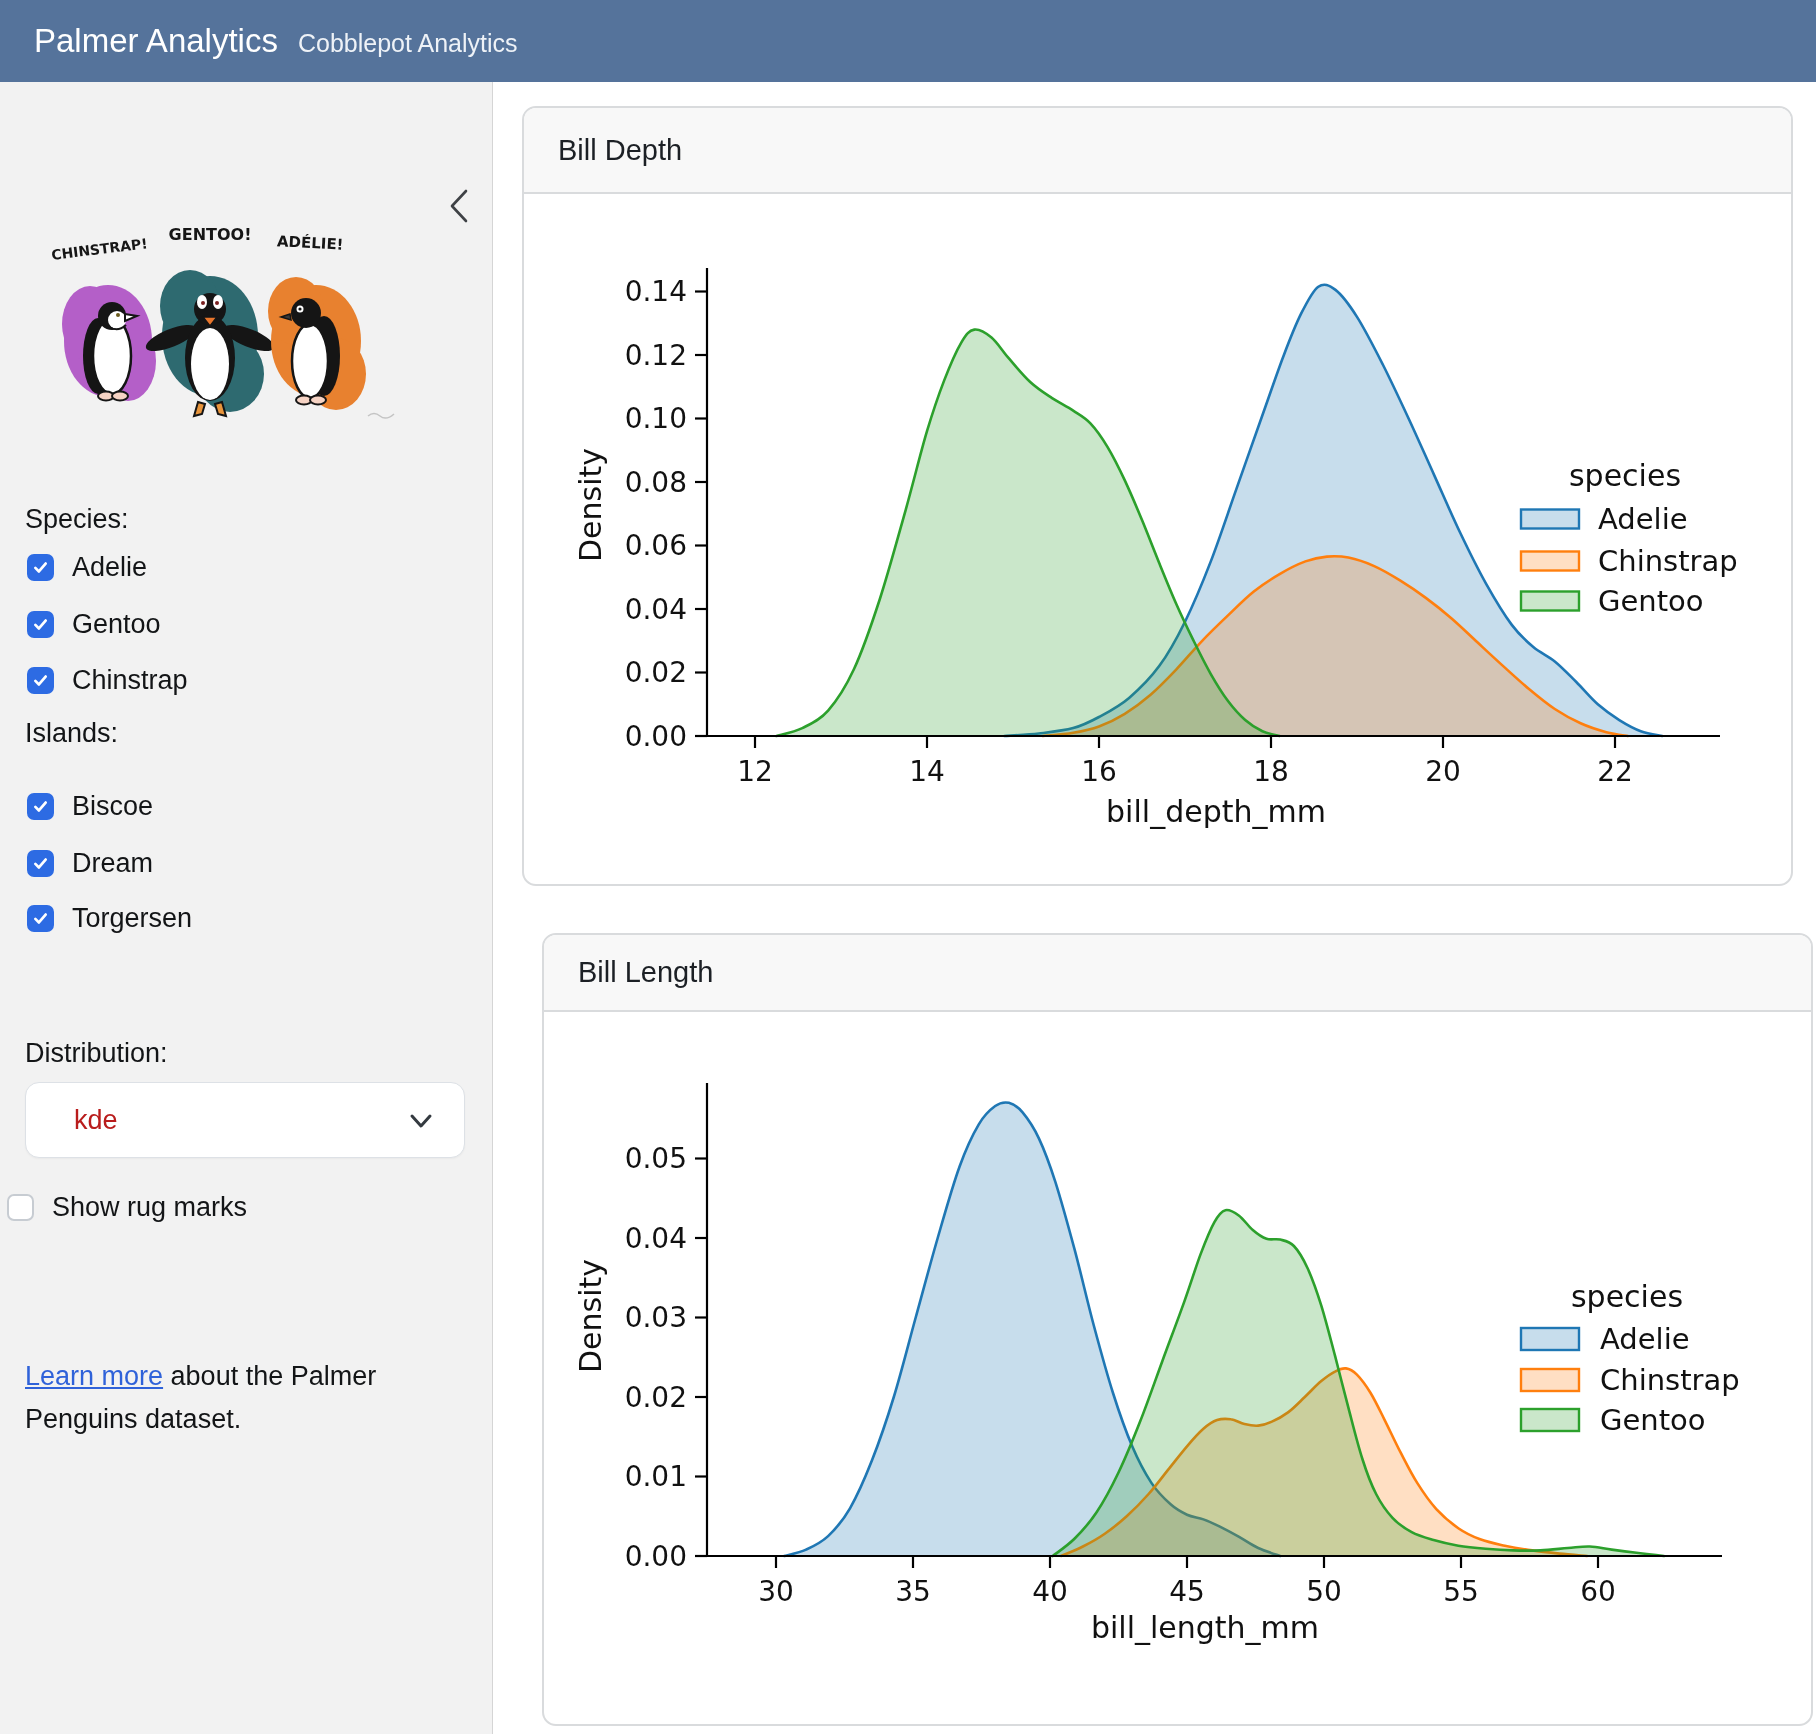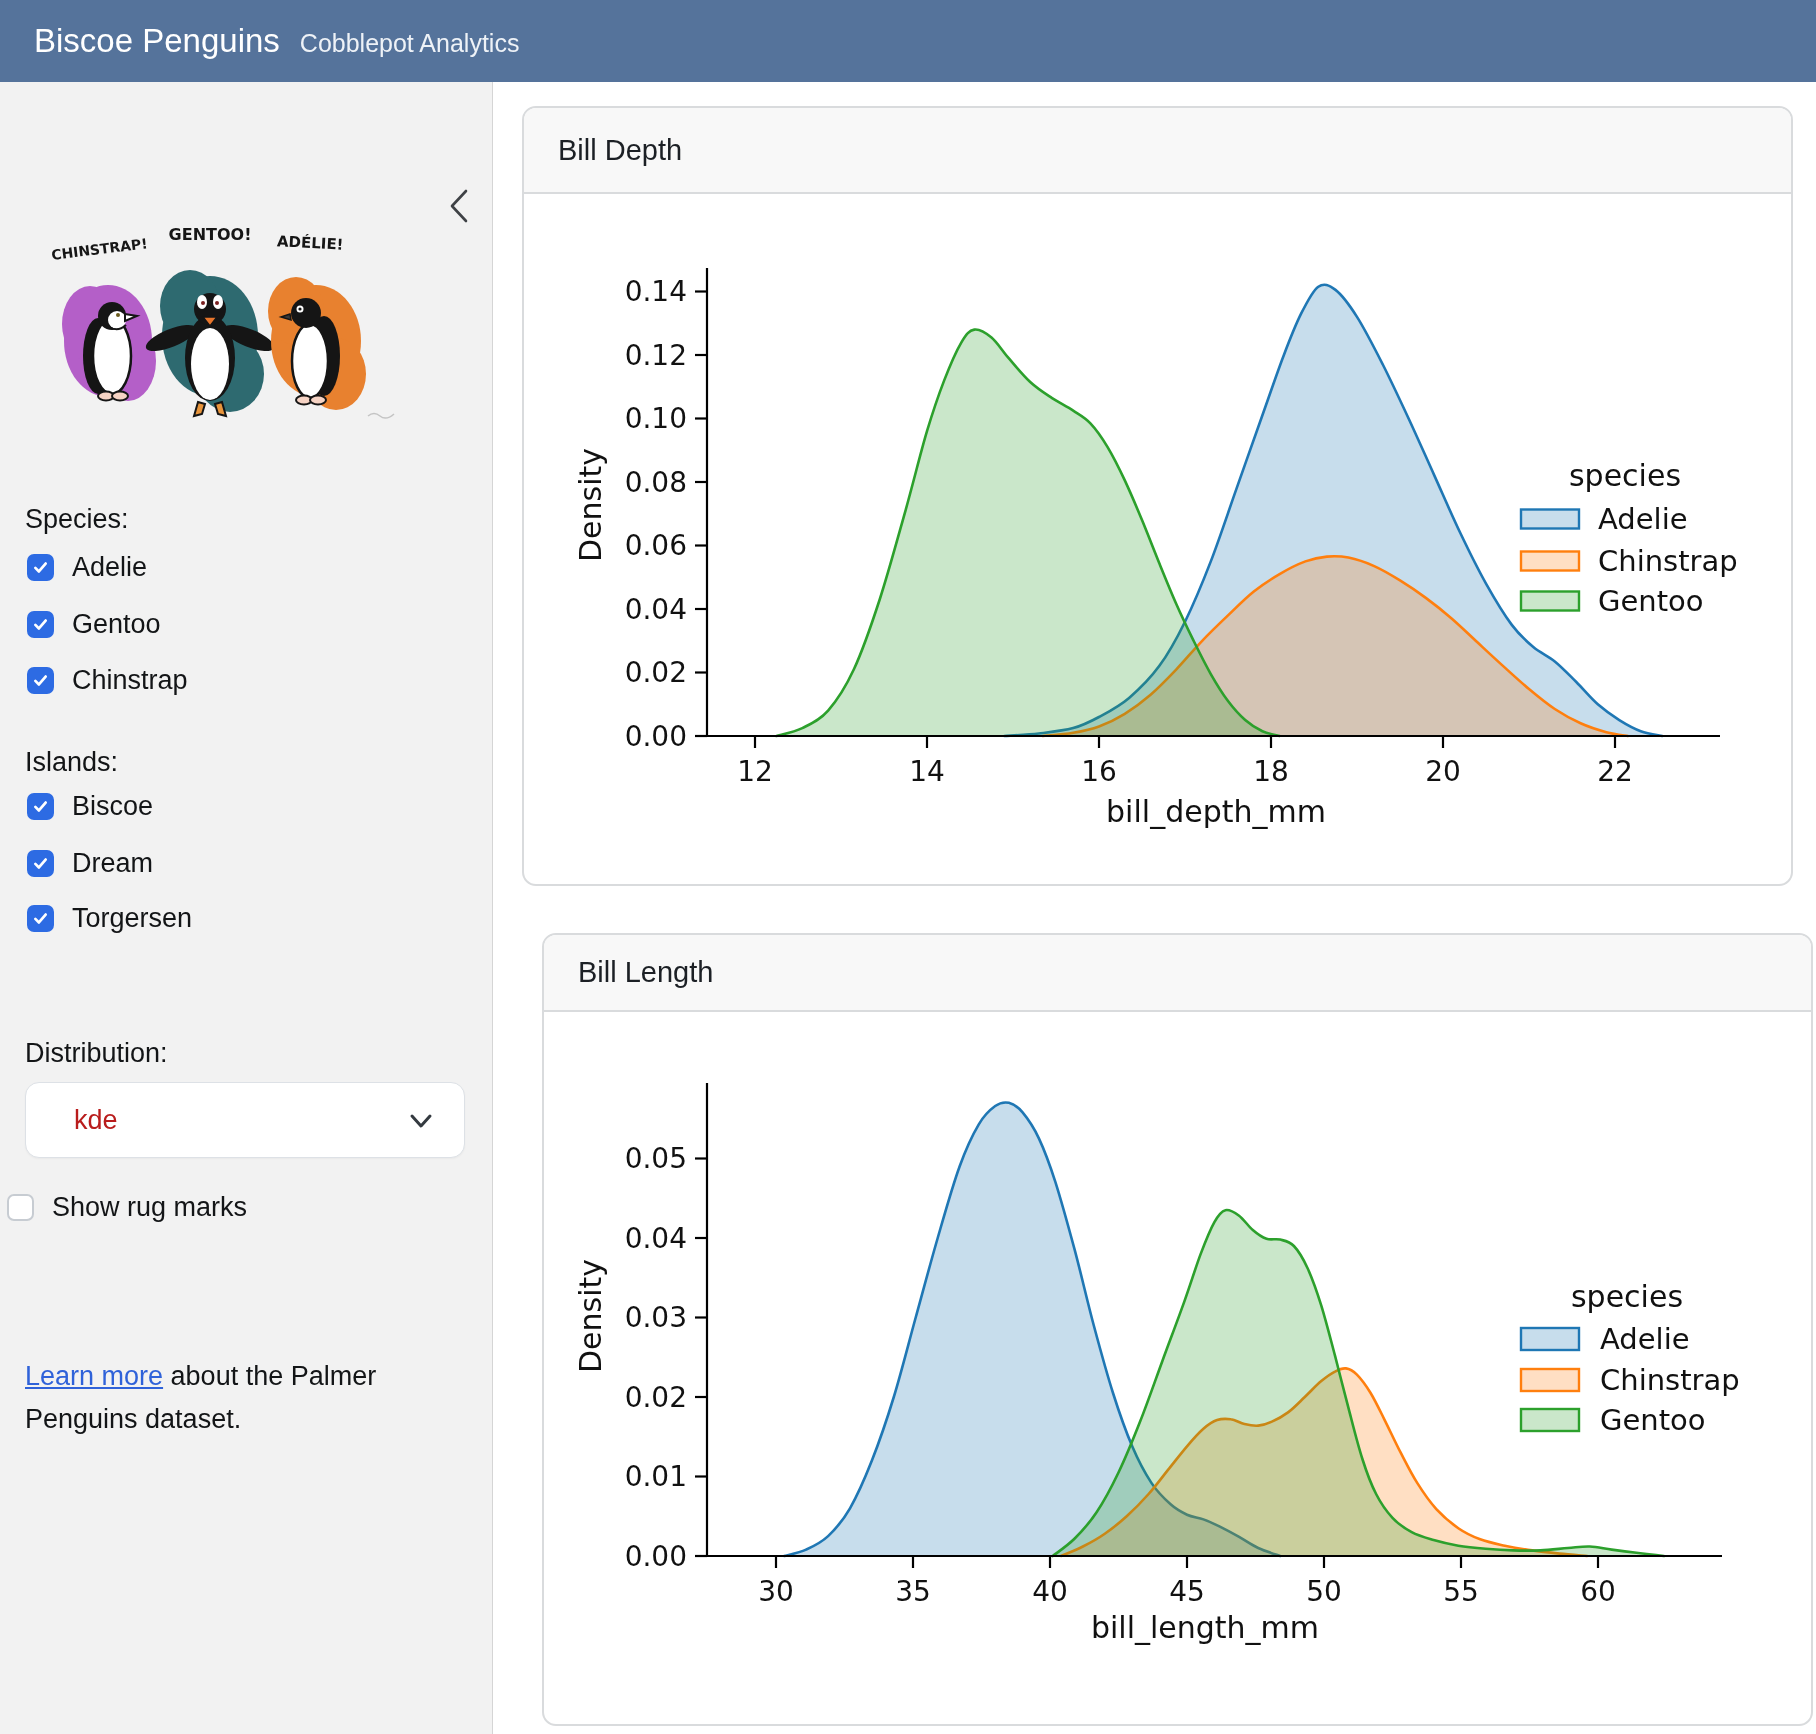--- a/index.html
+++ b/index.html
@@ -46,21 +46,21 @@
   .chart-svg{position:absolute;}
   #chart1{left:522px;top:192px;}
   #chart2{left:522px;top:1010px;}
 </style>
 </head>
 <body>
 
 <div class="canvas">
 
   <div class="appbar">
-    <div class="title">Biscoe Penguins</div>
+    <div class="title">Palmer Analytics</div>
     <div class="subtitle">Cobblepot Analytics</div>
   </div>
 
   <div class="sidebar">
 
     <svg class="collapse-btn" viewBox="0 0 30 40">
       <polyline points="22,5 8,20 22,35" fill="none" stroke="#3f4246" stroke-width="2.6" stroke-linecap="round" stroke-linejoin="round"></polyline>
     </svg>
 
     <svg style="position:absolute;left:38px;top:124px;" width="360" height="220" viewBox="0 0 360 220">
@@ -136,21 +136,21 @@
     </div>
     <div class="cb-row" style="top:583px;">
       <span class="cb on">
         <svg viewBox="0 0 24 24">
             <path d="M5.5 12.5l4.5 4.5 8.5-10" fill="none" stroke="#fff" stroke-width="3.4" stroke-linecap="round" stroke-linejoin="round"></path>
           </svg>
       </span>
       <span class="cb-label">Chinstrap</span>
     </div>
 
-    <div class="side-label" style="top:665px;text-align:center;">Islands:</div>
+    <div class="side-label" style="top:636px;text-align:center;">Islands:</div>
     <div class="cb-row" style="top:709px;">
       <span class="cb on">
         <svg viewBox="0 0 24 24">
             <path d="M5.5 12.5l4.5 4.5 8.5-10" fill="none" stroke="#fff" stroke-width="3.4" stroke-linecap="round" stroke-linejoin="round"></path>
           </svg>
       </span>
       <span class="cb-label">Biscoe</span>
     </div>
     <div class="cb-row" style="top:766px;">
       <span class="cb on">

